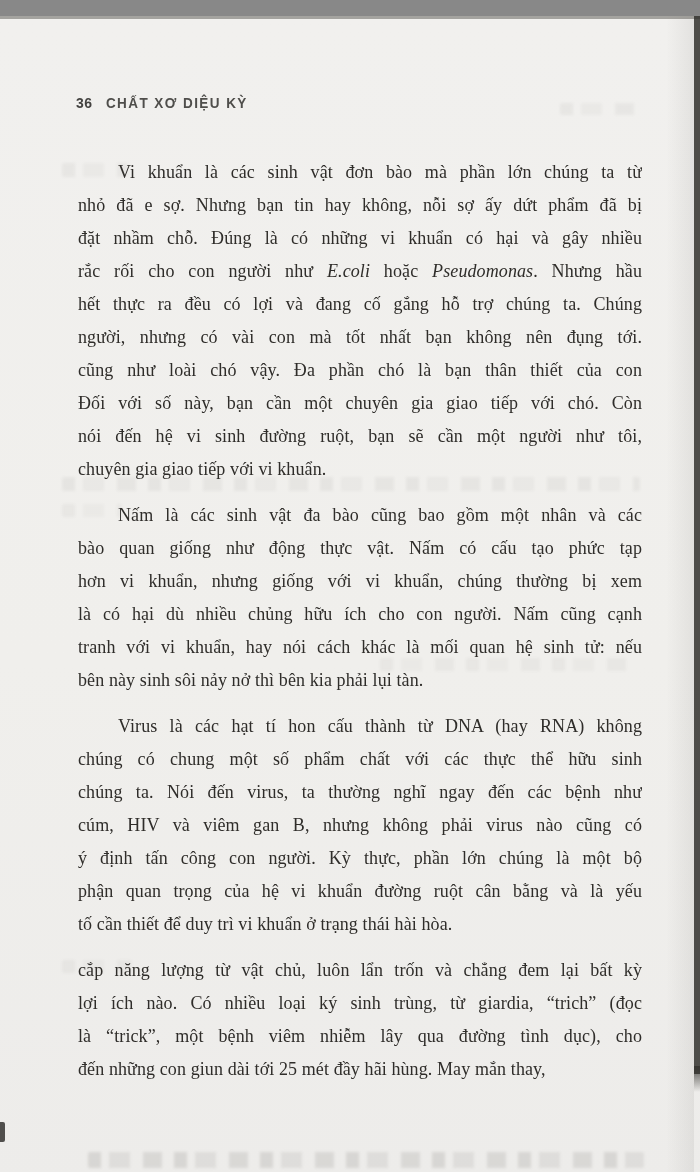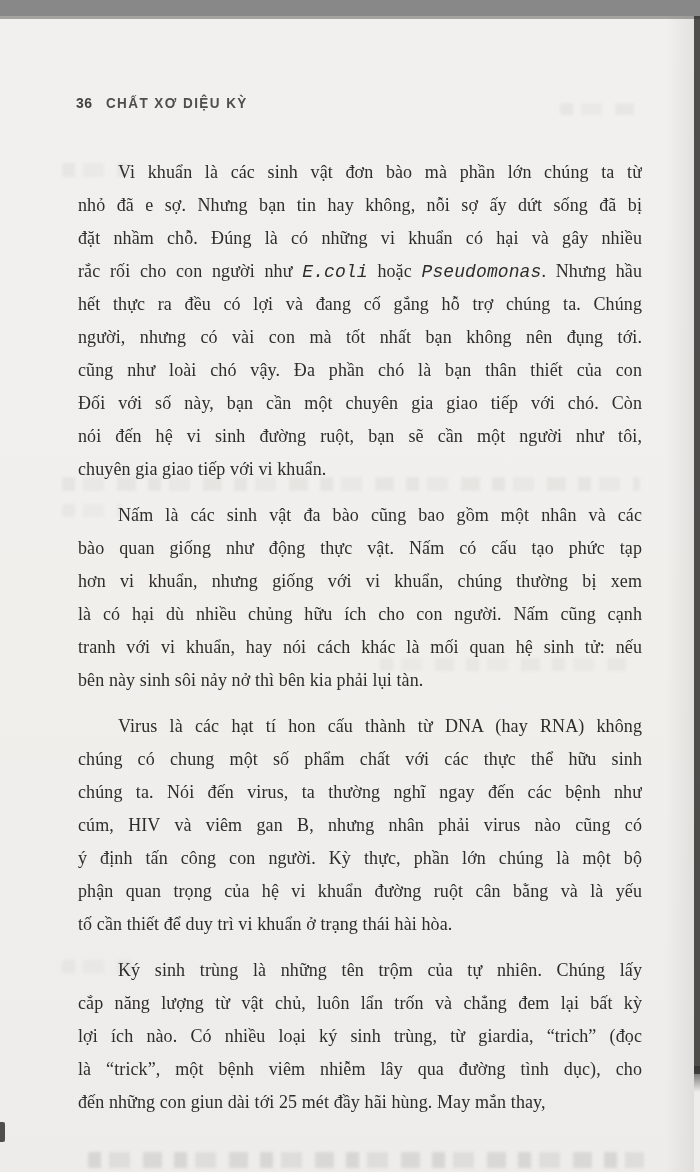--- a/index.html
+++ b/index.html
@@ -32,21 +32,21 @@
   }
   .paragraph + .paragraph{margin-top:13px;}
   .line{
     height:33px;line-height:33px;
     text-align:justify;text-align-last:justify;
     overflow:hidden;
     letter-spacing:.1px;
   }
   .line.last{text-align-last:left;}
   .line.first{text-indent:40px;}
-  .line i{font-style:italic;font-family:Liberation Mono, monospace;}
+  .line i{font-style:italic;}
 
   
   .edge-top{position:absolute;top:0;left:0;width:100%;height:3px;background:#57554f;opacity:.5;}
   .edge-bottom{position:absolute;bottom:0;left:0;width:100%;height:2px;background:#57554f;opacity:.3;}
   .edge-right{position:absolute;top:0;right:0;width:6px;height:1058px;background:#33322e;opacity:.85;filter:blur(.4px);}
   .edge-right-fade{position:absolute;top:1050px;right:0;width:6px;height:26px;background:linear-gradient(180deg,rgba(51,50,46,.85),rgba(51,50,46,0));}
   .right-shade{position:absolute;top:0;right:6px;width:28px;height:100%;background:linear-gradient(90deg,rgba(60,58,54,0),rgba(60,58,54,.08));}
   .edge-nub{position:absolute;left:0;top:1106px;width:5px;height:20px;background:#343330;opacity:.85;border-radius:0 2px 2px 0;}
 
   
@@ -72,21 +72,21 @@
 <div class="page">
 
   <div class="header">
     <span class="page-num">36</span>
     <span class="running-title">CHẤT XƠ DIỆU KỲ</span>
   </div>
 
   <div class="body-text">
       <div class="paragraph">
         <div class="line first">Vi khuẩn là các sinh vật đơn bào mà phần lớn chúng ta từ</div>
-        <div class="line">nhỏ đã e sợ. Nhưng bạn tin hay không, nỗi sợ ấy dứt sống đã bị</div>
+        <div class="line">nhỏ đã e sợ. Nhưng bạn tin hay không, nỗi sợ ấy dứt phẩm đã bị</div>
         <div class="line">đặt nhầm chỗ. Đúng là có những vi khuẩn có hại và gây nhiều</div>
         <div class="line">rắc rối cho con người như <i>E.coli</i> hoặc <i>Pseudomonas</i>. Nhưng hầu</div>
         <div class="line">hết thực ra đều có lợi và đang cố gắng hỗ trợ chúng ta. Chúng</div>
         <div class="line">người, nhưng có vài con mà tốt nhất bạn không nên đụng tới.</div>
         <div class="line">cũng như loài chó vậy. Đa phần chó là bạn thân thiết của con</div>
         <div class="line">Đối với số này, bạn cần một chuyên gia giao tiếp với chó. Còn</div>
         <div class="line">nói đến hệ vi sinh đường ruột, bạn sẽ cần một người như tôi,</div>
         <div class="line last">chuyên gia giao tiếp với vi khuẩn.</div>
       </div>
       <div class="paragraph">
@@ -94,27 +94,26 @@
         <div class="line">bào quan giống như động thực vật. Nấm có cấu tạo phức tạp</div>
         <div class="line">hơn vi khuẩn, nhưng giống với vi khuẩn, chúng thường bị xem</div>
         <div class="line">là có hại dù nhiều chủng hữu ích cho con người. Nấm cũng cạnh</div>
         <div class="line">tranh với vi khuẩn, hay nói cách khác là mối quan hệ sinh tử: nếu</div>
         <div class="line last">bên này sinh sôi nảy nở thì bên kia phải lụi tàn.</div>
       </div>
       <div class="paragraph">
         <div class="line first">Virus là các hạt tí hon cấu thành từ DNA (hay RNA) không</div>
         <div class="line">chúng có chung một số phẩm chất với các thực thể hữu sinh</div>
         <div class="line">chúng ta. Nói đến virus, ta thường nghĩ ngay đến các bệnh như</div>
-        <div class="line">cúm, HIV và viêm gan B, nhưng nhân phải virus nào cũng có</div>
+        <div class="line">cúm, HIV và viêm gan B, nhưng không phải virus nào cũng có</div>
         <div class="line">ý định tấn công con người. Kỳ thực, phần lớn chúng là một bộ</div>
         <div class="line">phận quan trọng của hệ vi khuẩn đường ruột cân bằng và là yếu</div>
         <div class="line last">tố cần thiết để duy trì vi khuẩn ở trạng thái hài hòa.</div>
       </div>
       <div class="paragraph">
-        <div class="line first">Ký sinh trùng là những tên trộm của tự nhiên. Chúng lấy</div>
         <div class="line">cắp năng lượng từ vật chủ, luôn lẩn trốn và chẳng đem lại bất kỳ</div>
         <div class="line">lợi ích nào. Có nhiều loại ký sinh trùng, từ giardia, “trich” (đọc</div>
         <div class="line">là “trick”, một bệnh viêm nhiễm lây qua đường tình dục), cho</div>
         <div class="line last">đến những con giun dài tới 25 mét đầy hãi hùng. May mắn thay,</div>
       </div>
     </div>
 
   <div class="ghost g1"></div>
   <div class="ghost g2"></div>
   <div class="ghost g3"></div>

